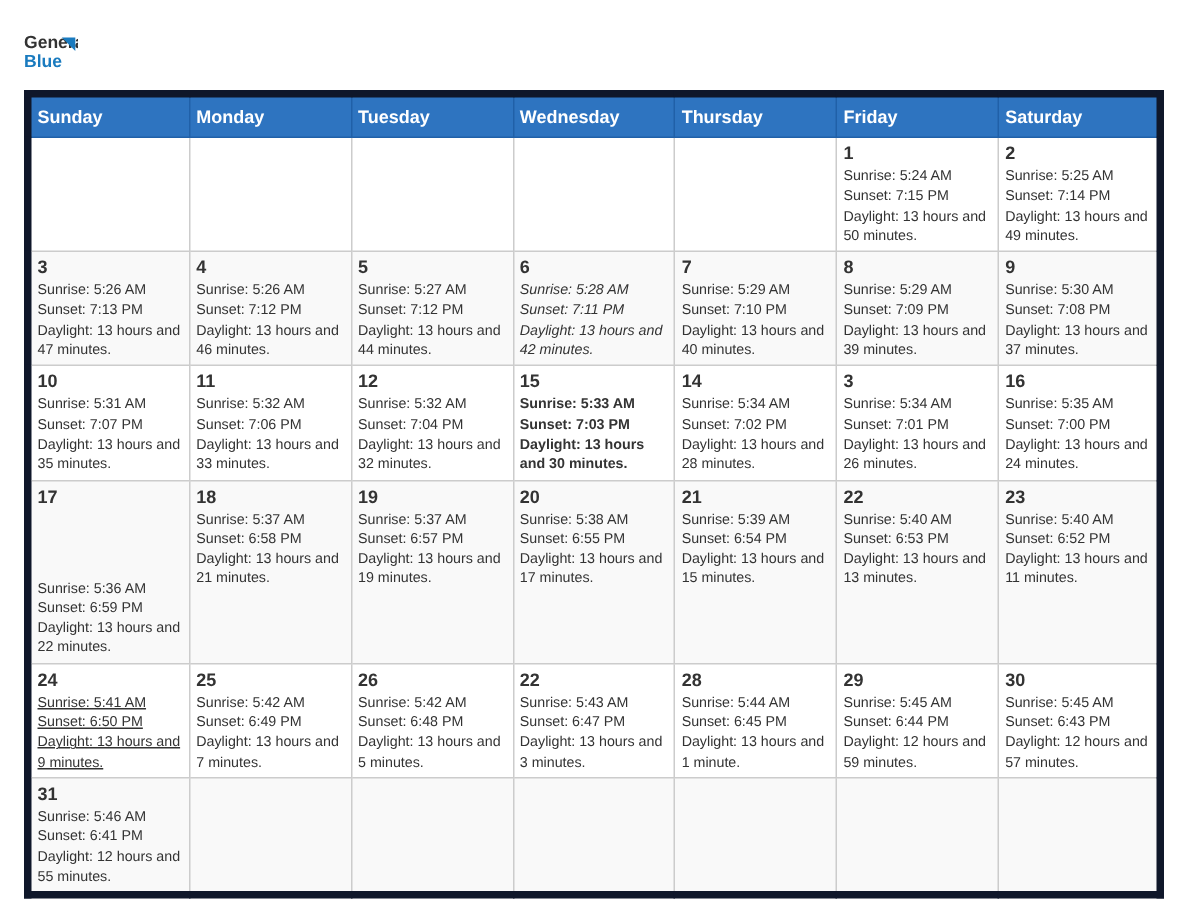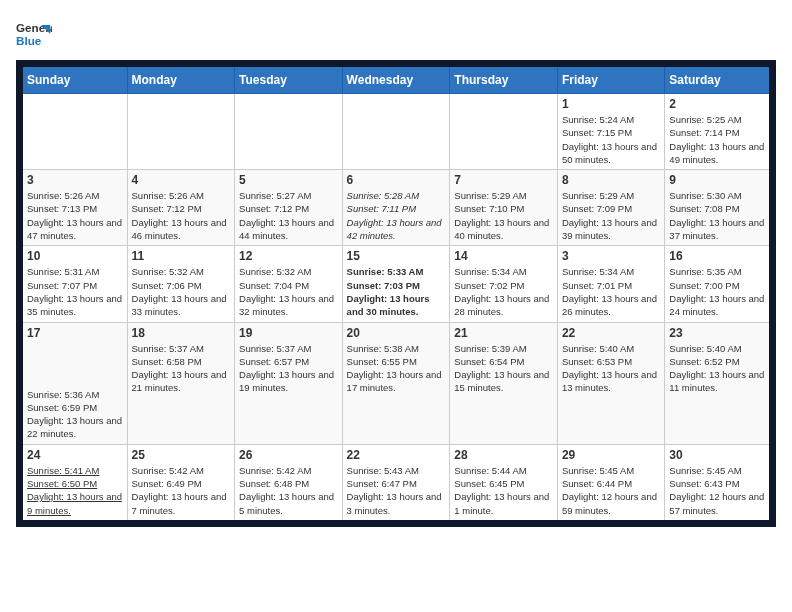--- a/index.html
+++ b/index.html
@@ -34,21 +34,21 @@
       color: #333;
       line-height: 1.2;
     }
     .subtitle {
       font-size: 14px;
       color: #555;
     }
     .calendar {
       width: 100%;
       border-collapse: collapse;
-      border: 7px solid #0f172a;
+      border: 5px solid #0f172a;
     }
     .calendar th {
       background: #2e74c0;
       color: #fff;
       font-size: 12px;
       font-weight: bold;
       padding: 6px 4px;
       text-align: left;
       border: 1px solid #2060a8;
     }
@@ -300,14 +300,28 @@
 Sunset: 6:44 PM
 Daylight: 12 hours and 59 minutes.</div>
         </td>
         <td>
           <span class="day-number">30</span>
           <div class="day-info" style="white-space: pre-line;">Sunrise: 5:45 AM
 Sunset: 6:43 PM
 Daylight: 12 hours and 57 minutes.</div>
         </td>
       </tr>
+      <tr>
+        <td>
+          <span class="day-number">31</span>
+          <div class="day-info" style="white-space: pre-line;">Sunrise: 5:46 AM
+Sunset: 6:41 PM
+Daylight: 12 hours and 55 minutes.</div>
+        </td>
+        <td class="empty-cell"></td>
+        <td class="empty-cell"></td>
+        <td class="empty-cell"></td>
+        <td class="empty-cell"></td>
+        <td class="empty-cell"></td>
+        <td class="empty-cell"></td>
+      </tr>
     </tbody>
 </table>
 
 </body></html>

